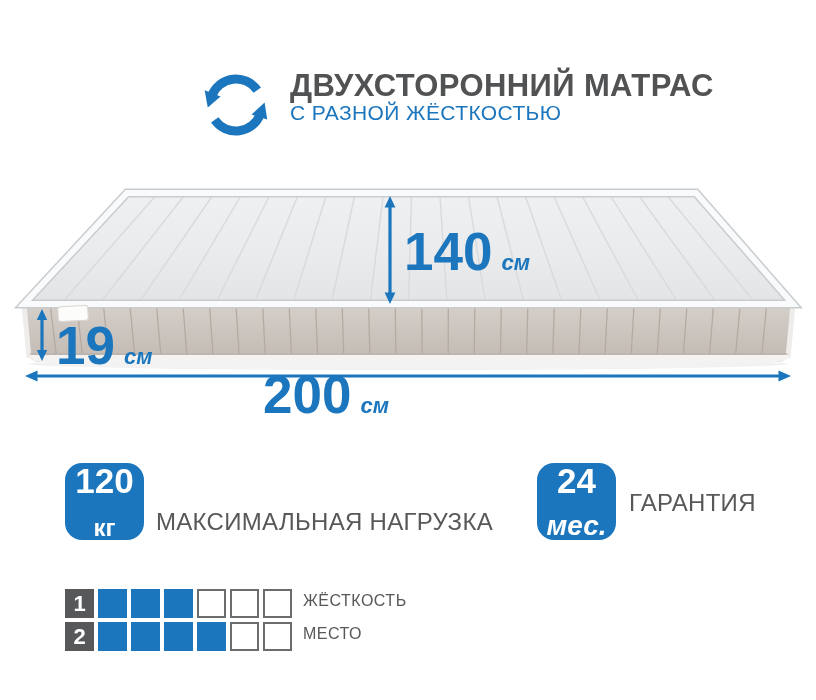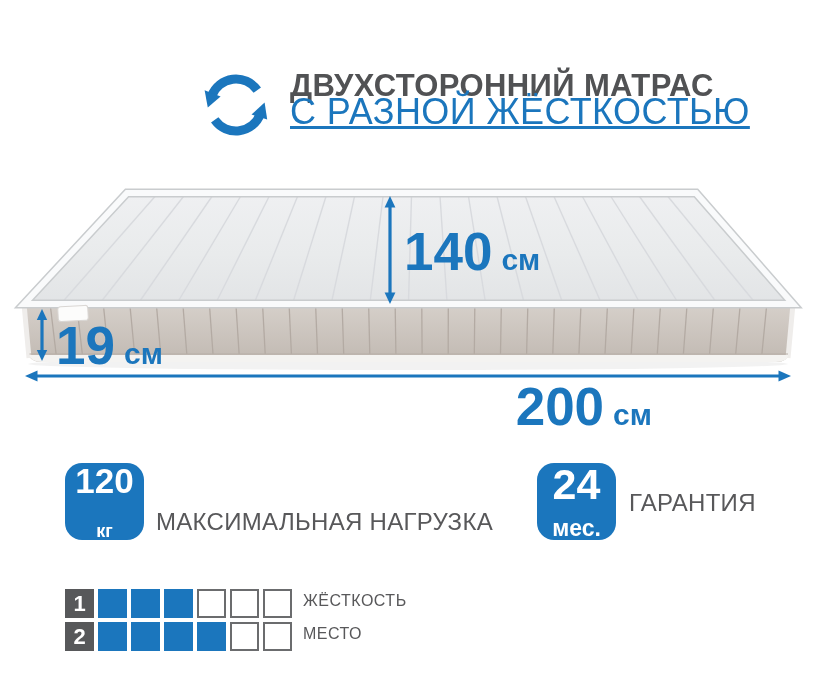--- a/index.html
+++ b/index.html
@@ -13,46 +13,46 @@
     font-family:"Liberation Sans",sans-serif;
     padding-left:22px;
   }
   
   .hdr-icon{position:absolute;left:202px;top:71px;width:68px;height:68px;}
   .hdr-title{
     position:absolute;left:290px;top:70px;font-size:31px;font-weight:bold;
     color:#515254;letter-spacing:0.4px;line-height:1;white-space:nowrap;
   }
   .hdr-subtitle{
-    position:absolute;left:290px;top:94px;font-size:36px;font-weight:normal;
-    color:var(--accent);letter-spacing:0.4px;line-height:1;white-space:nowrap;text-decoration:underline;
+    position:absolute;left:290px;top:102px;font-size:21px;font-weight:normal;
+    color:var(--accent);letter-spacing:0.4px;line-height:1;white-space:nowrap;
   }
   
   .scene{position:absolute;left:0;top:180px;width:816px;height:230px;}
   .arrow-line{stroke:var(--accent);stroke-width:3.2;}
   .arrow-head{fill:var(--accent);}
   
   .dim{position:absolute;color:var(--accent);font-weight:bold;line-height:1;white-space:nowrap;}
   .dim .val{font-size:53px;}
-  .dim .unit{font-size:30px;margin-left:9px;}
+  .dim .unit{font-size:22px;margin-left:9px;font-style:italic;}
   #dim-depth{left:404px;top:225px;}
   #dim-height{left:56px;top:319px;}
-  #dim-length{left:0;top:380px;width:652px;text-align:right;}
+  #dim-length{left:0;top:368px;width:652px;text-align:center;}
   
   .badge{
     position:absolute;width:79px;height:77px;background:var(--accent);border-radius:17px;
     color:#fff;display:flex;flex-direction:column;align-items:center;justify-content:space-between;
     font-weight:bold;line-height:1;
   }
   #badge-load{left:65px;top:463px;}
   #badge-warranty{left:537px;top:463px;}
   #badge-load .bval{font-size:35px;}
-  #badge-load .bunit{font-size:18px;margin-top:0;}
-  #badge-warranty .bval{font-size:43px;}
-  #badge-warranty .bunit{font-size:23px;margin-top:6px;}
+  #badge-load .bunit{font-size:24px;margin-top:0;}
+  #badge-warranty .bval{font-size:35px;}
+  #badge-warranty .bunit{font-size:28px;margin-top:6px;font-style:italic;}
   .caption{
     position:absolute;color:var(--gray);font-size:24px;line-height:28px;
     letter-spacing:0.3px;white-space:nowrap;
   }
   #caption-load{left:156px;top:474px;margin-top:34px;}
   #caption-warranty{left:629px;top:489px;}
   
   #firmness{position:absolute;left:65px;top:589px;}
   .frow{display:flex;gap:4px;margin-bottom:4px;}
   .fcell{width:29px;height:29px;flex:0 0 auto;}

